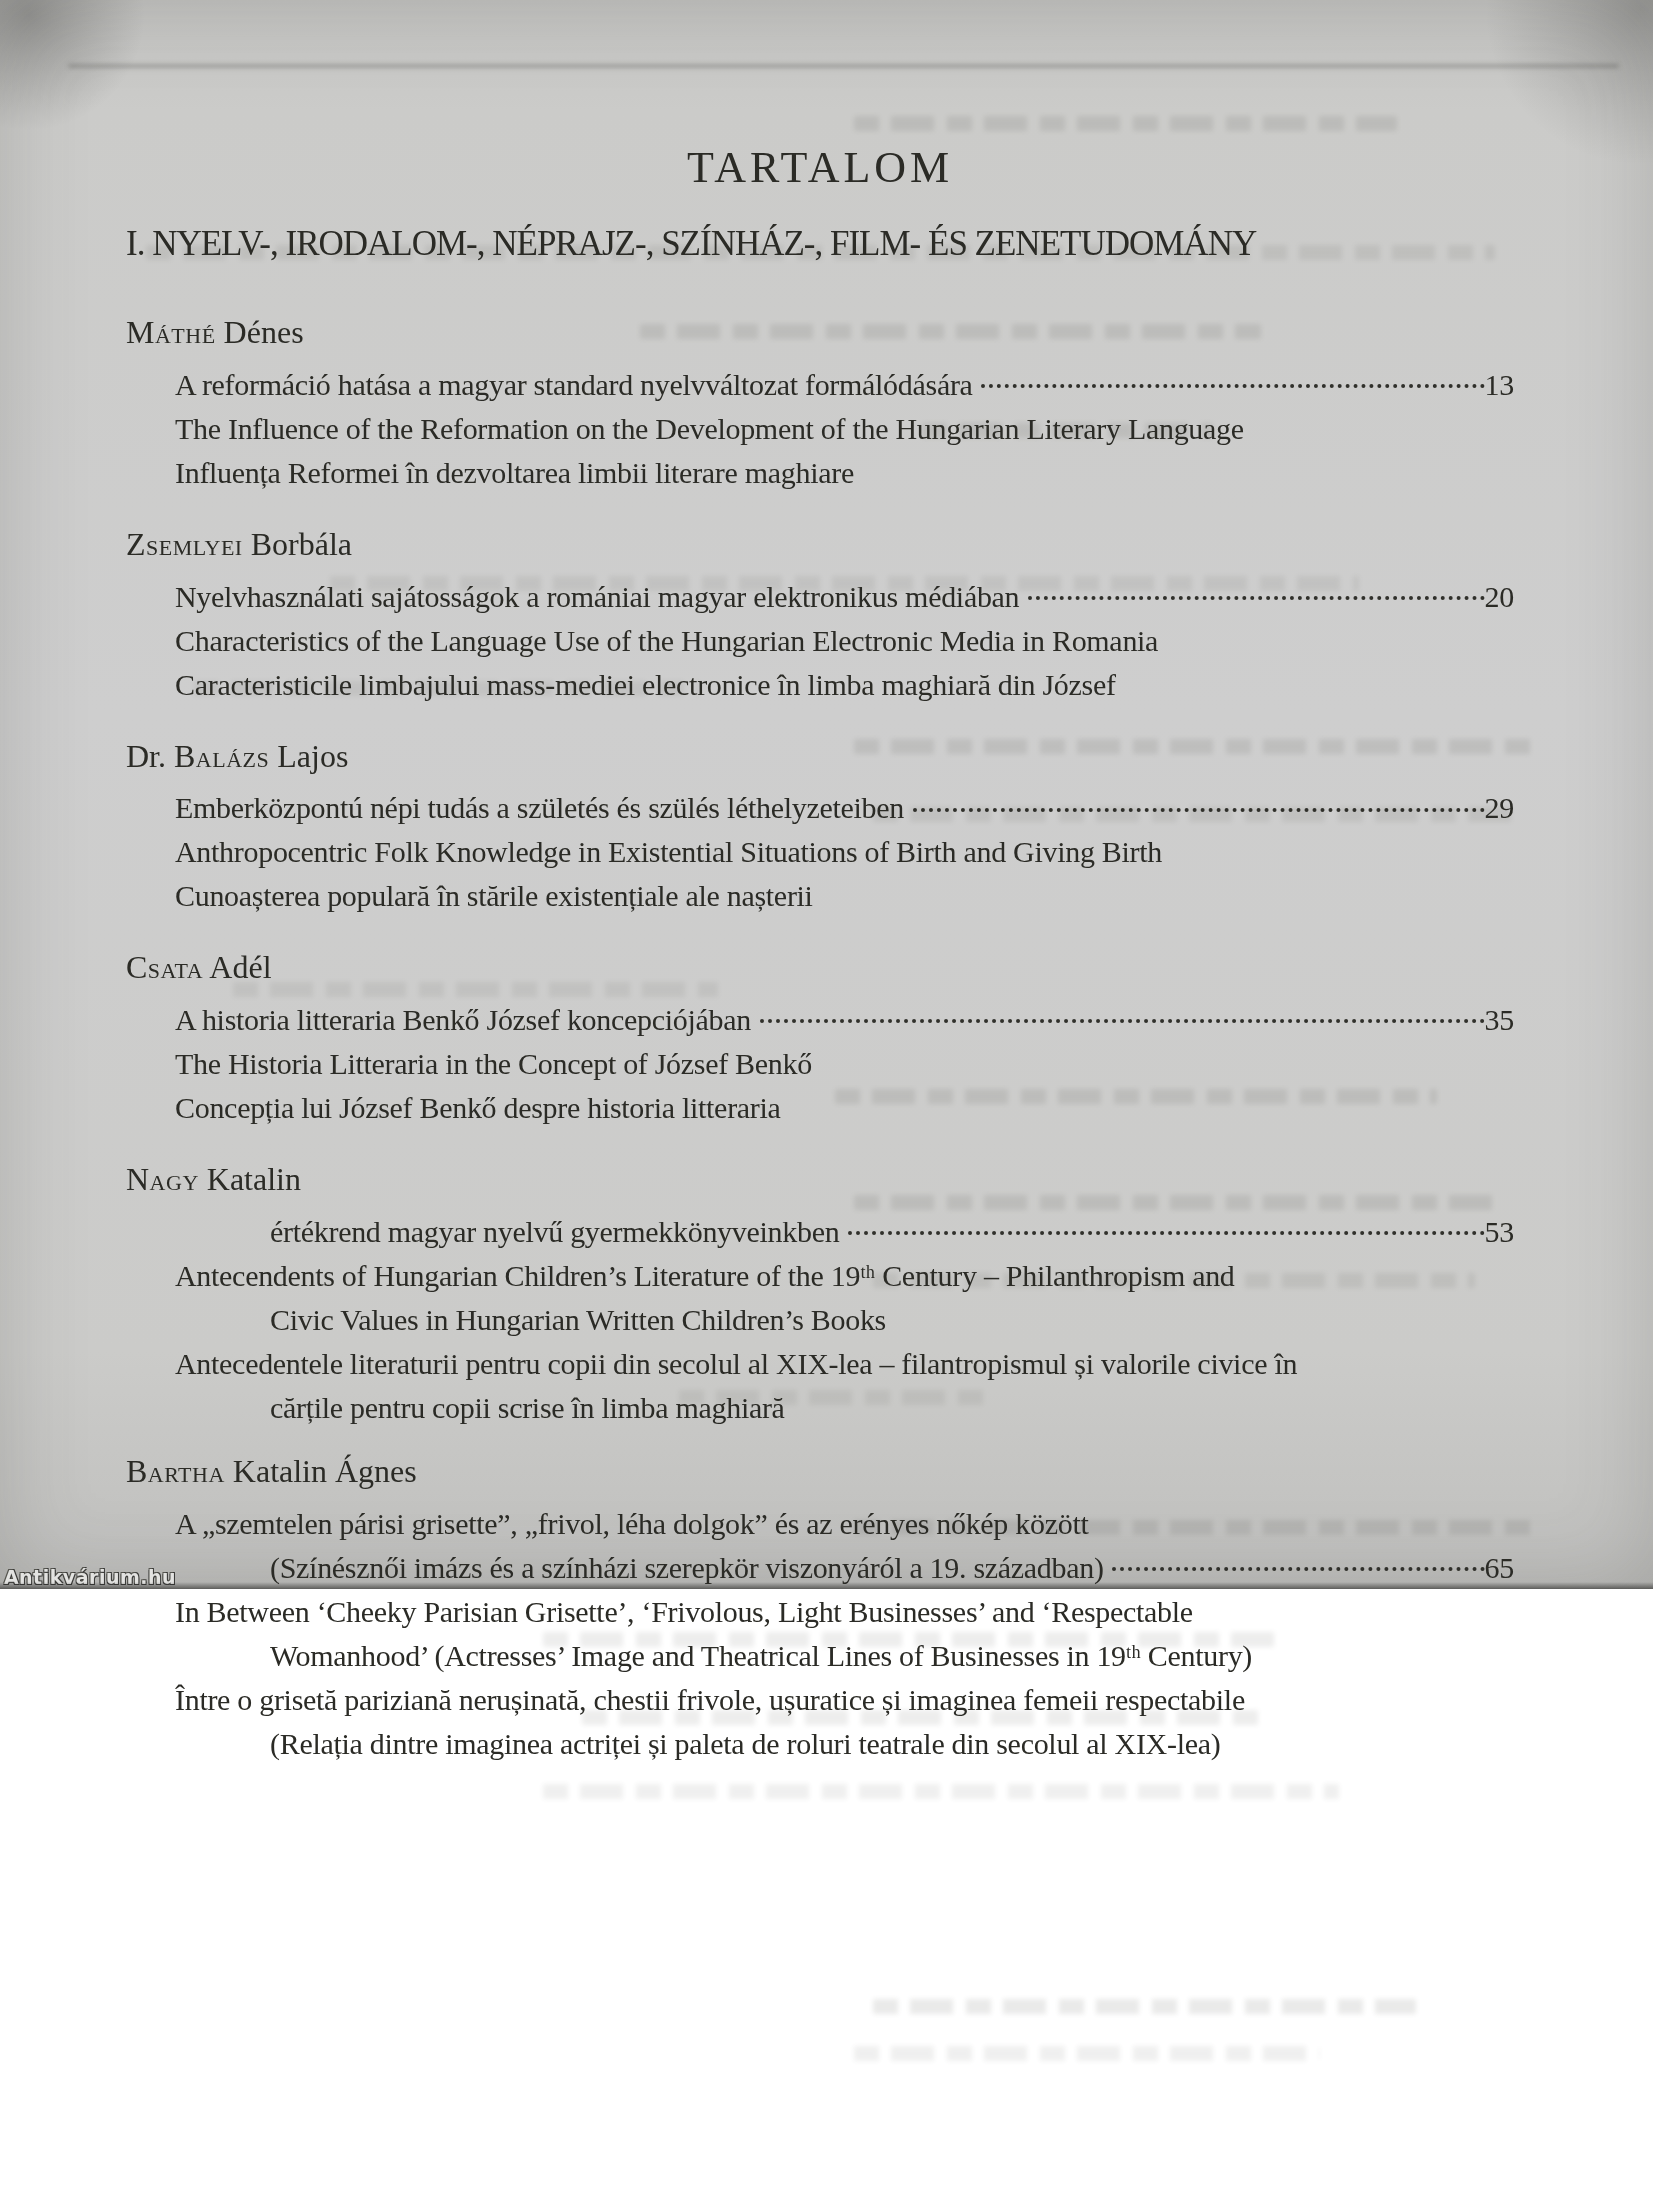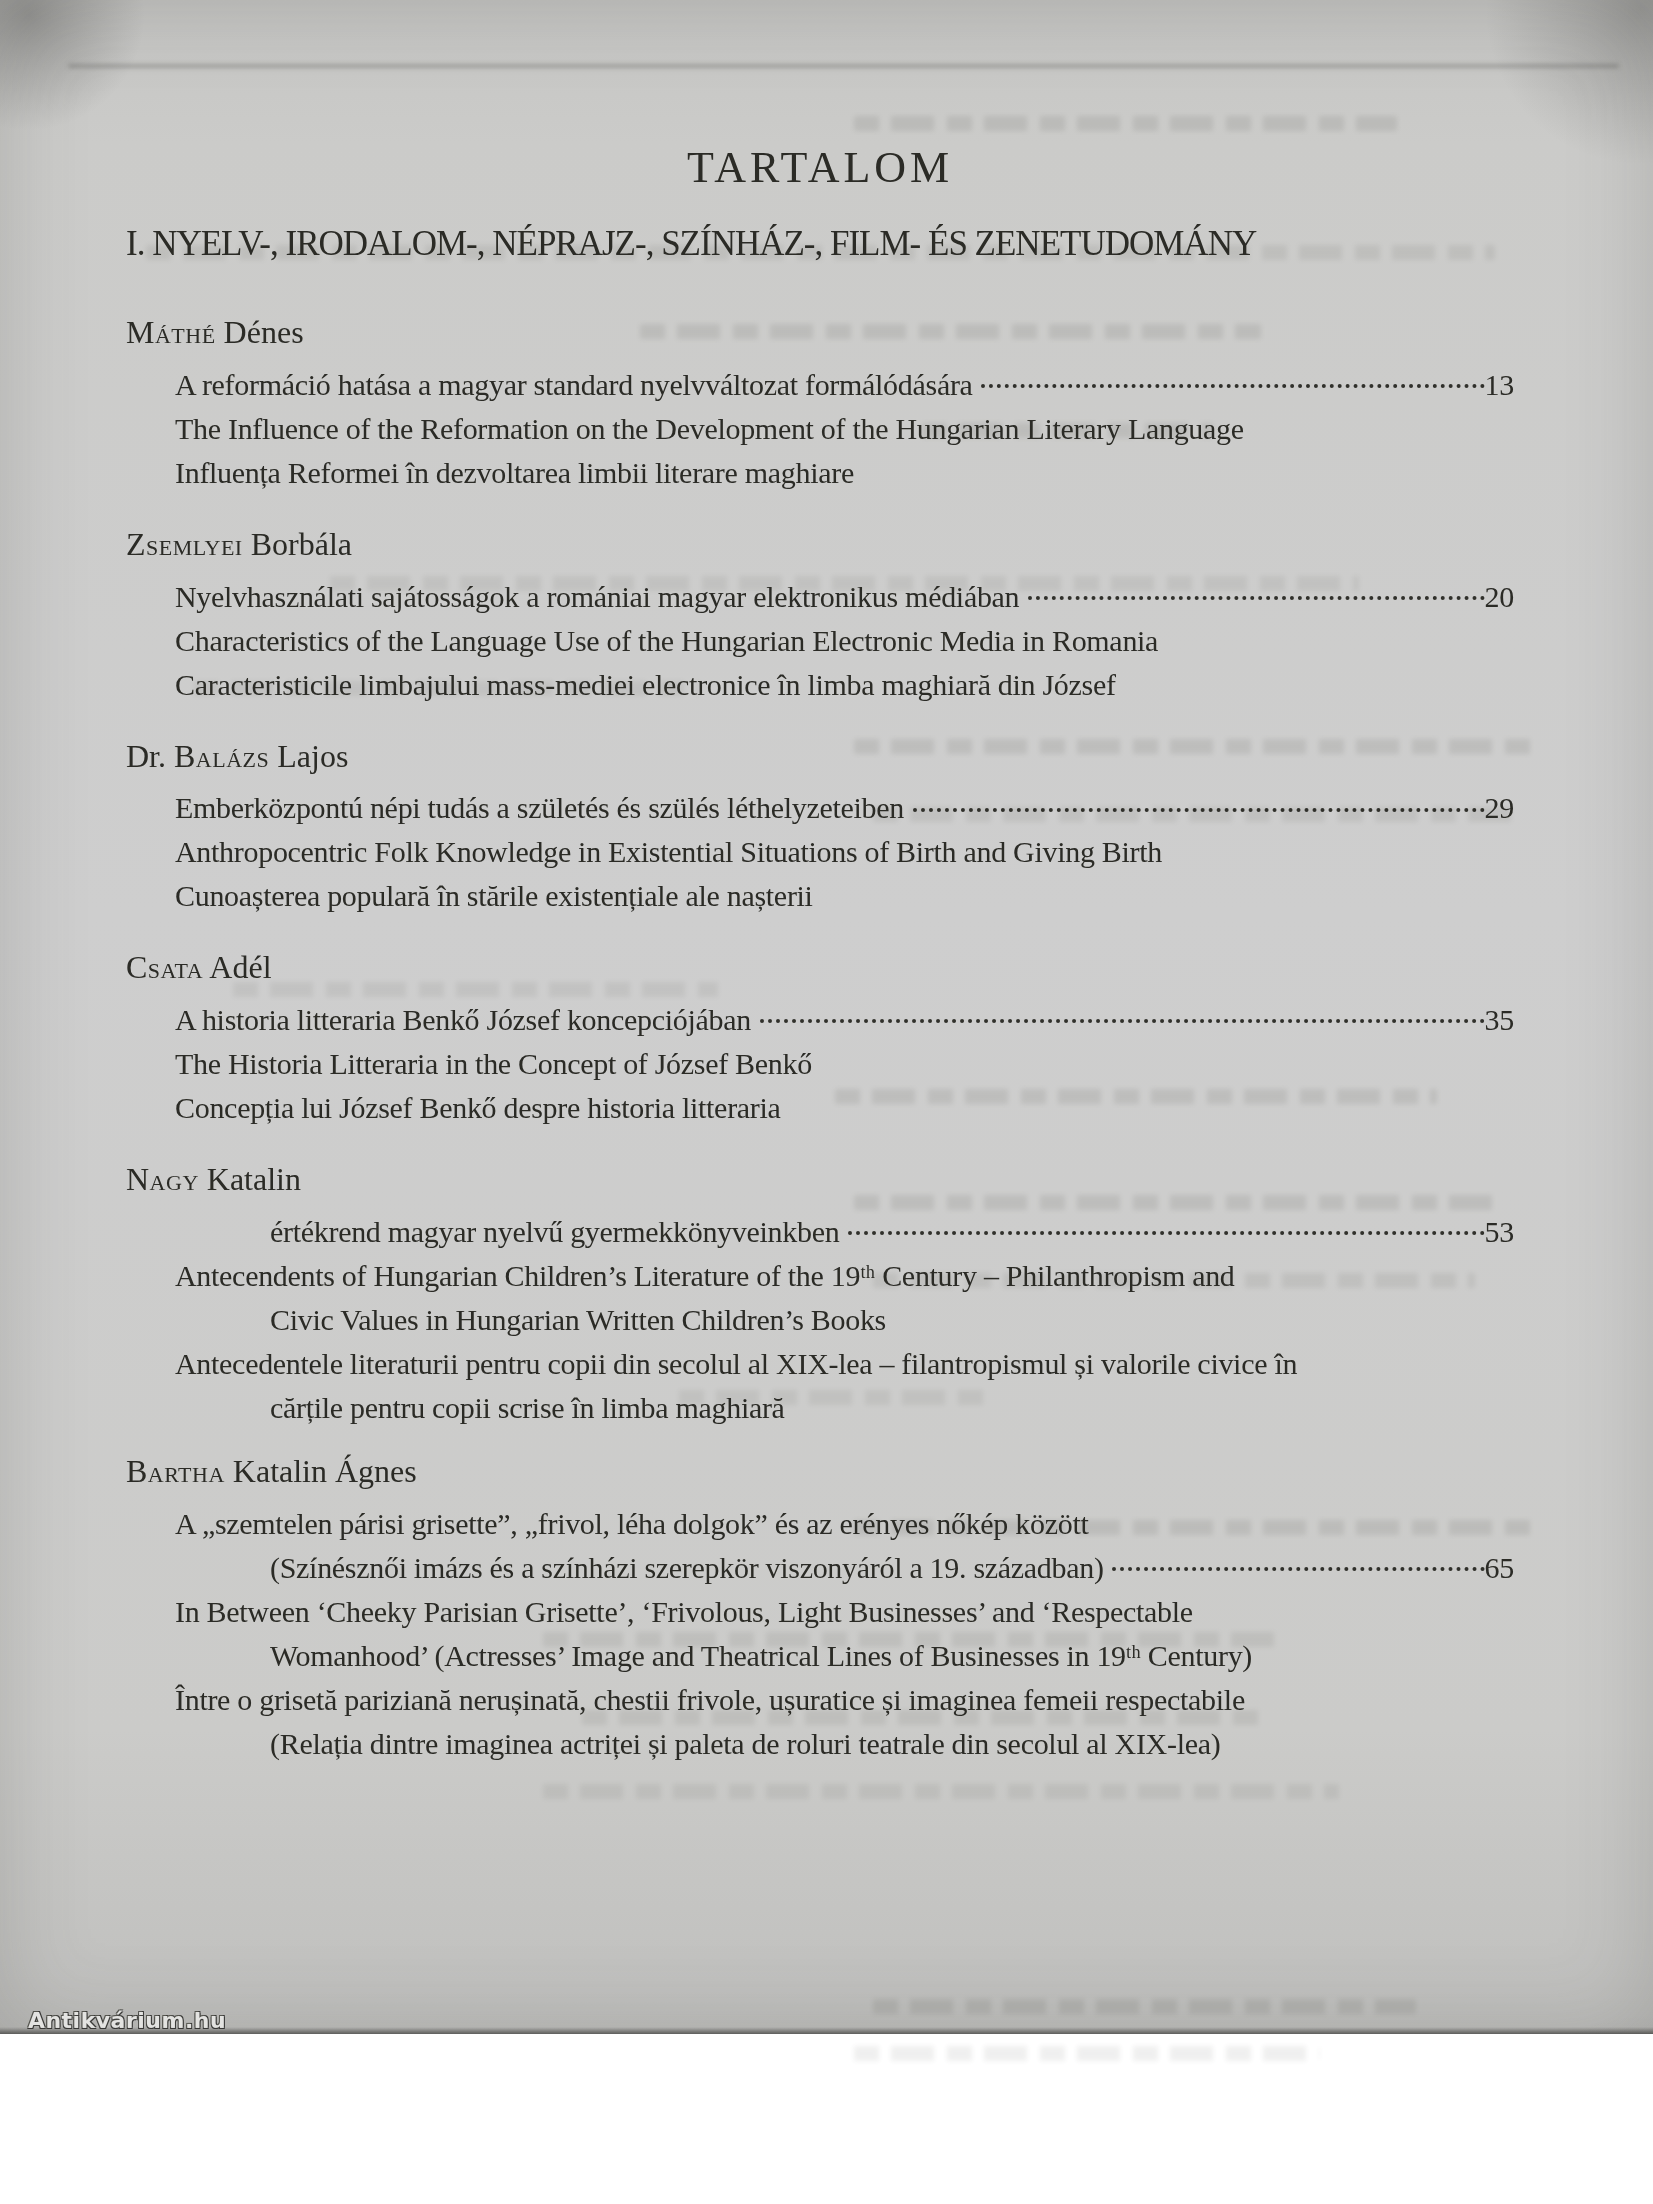--- a/index.html
+++ b/index.html
@@ -1,21 +1,21 @@
 <!DOCTYPE html>
 <html><head>
 <meta charset="utf-8">
 <style>
   html, body { margin: 0; padding: 0; }
   body {
     width: 1654px; height: 2205px; overflow: hidden;
     font-family: "Liberation Serif", "DejaVu Serif", serif;
   }
   .page {
-    position: relative; width: 1654px; height: 2034px;
+    position: relative; width: 1654px; height: 1589px;
     color: #2b2b26;
     background:
       radial-gradient(circle at 29px 14.6px, rgba(40,40,38,.30), rgba(40,40,38,0) 116px),
       radial-gradient(circle at 1640px 9.7px, rgba(40,40,38,.26), rgba(40,40,38,0) 155px),
       radial-gradient(circle at 1650px 2198px, rgba(40,40,38,.18), rgba(40,40,38,0) 184px),
       linear-gradient(180deg, #c5c5c3 0%, #cbcbc9 7%, #cecece 45%, #cbcbc9 85%, #bfbfbd 100%);
     box-shadow: inset 0 0 87px rgba(70,70,66,.22);
   }
   .fold-line {
     position: absolute; top: 64px; left: 68px; right: 35px; height: 3.9px;
@@ -83,24 +83,23 @@
 
   .entry { margin-top: 27px; }
   .entry:nth-of-type(1) { margin-top: 43px; }
   .entry:nth-of-type(6) { margin-top: 19.4px; }
   .author { font-size: 32px; line-height: 45px; margin-bottom: 7.8px; white-space: nowrap; }
   .author .surname { font-variant: small-caps; letter-spacing: 0.5px; }
 
   .watermark {
     position: absolute; left: 3.9px; bottom: 1px;
     font-family: "DejaVu Sans", "Liberation Sans", sans-serif;
-    font-weight: bold; font-size: 22px; letter-spacing: 0.5px;
+    font-weight: bold; font-size: 19px; letter-spacing: 0.5px;
     color: #e3e3e1;
     text-shadow: 1px 1px 0 #3c3c3a, -1px -1px 0 #55554f, 1px -1px 0 #3c3c3a, -1px 1px 0 #3c3c3a;
-    margin-left: 24px;
   }
 </style>
 </head>
 <body>
 
 <div class="page">
   <div class="fold-line"></div>
 
   <div class="ghost g1"></div>
   <div class="ghost g2"></div>

